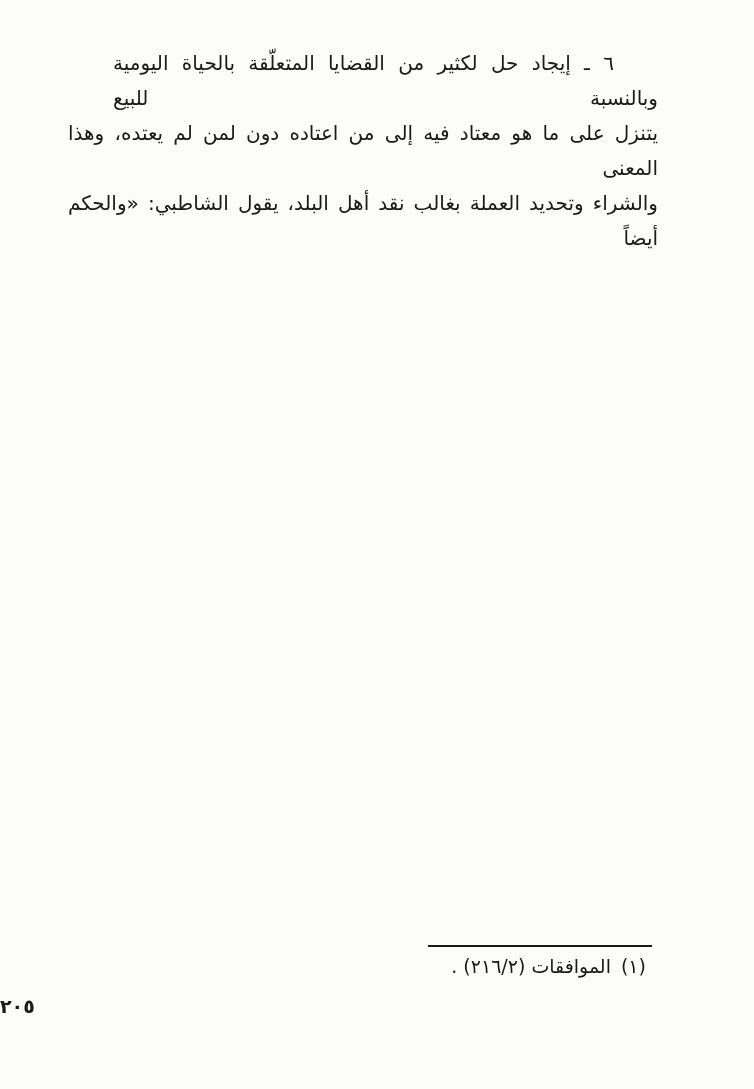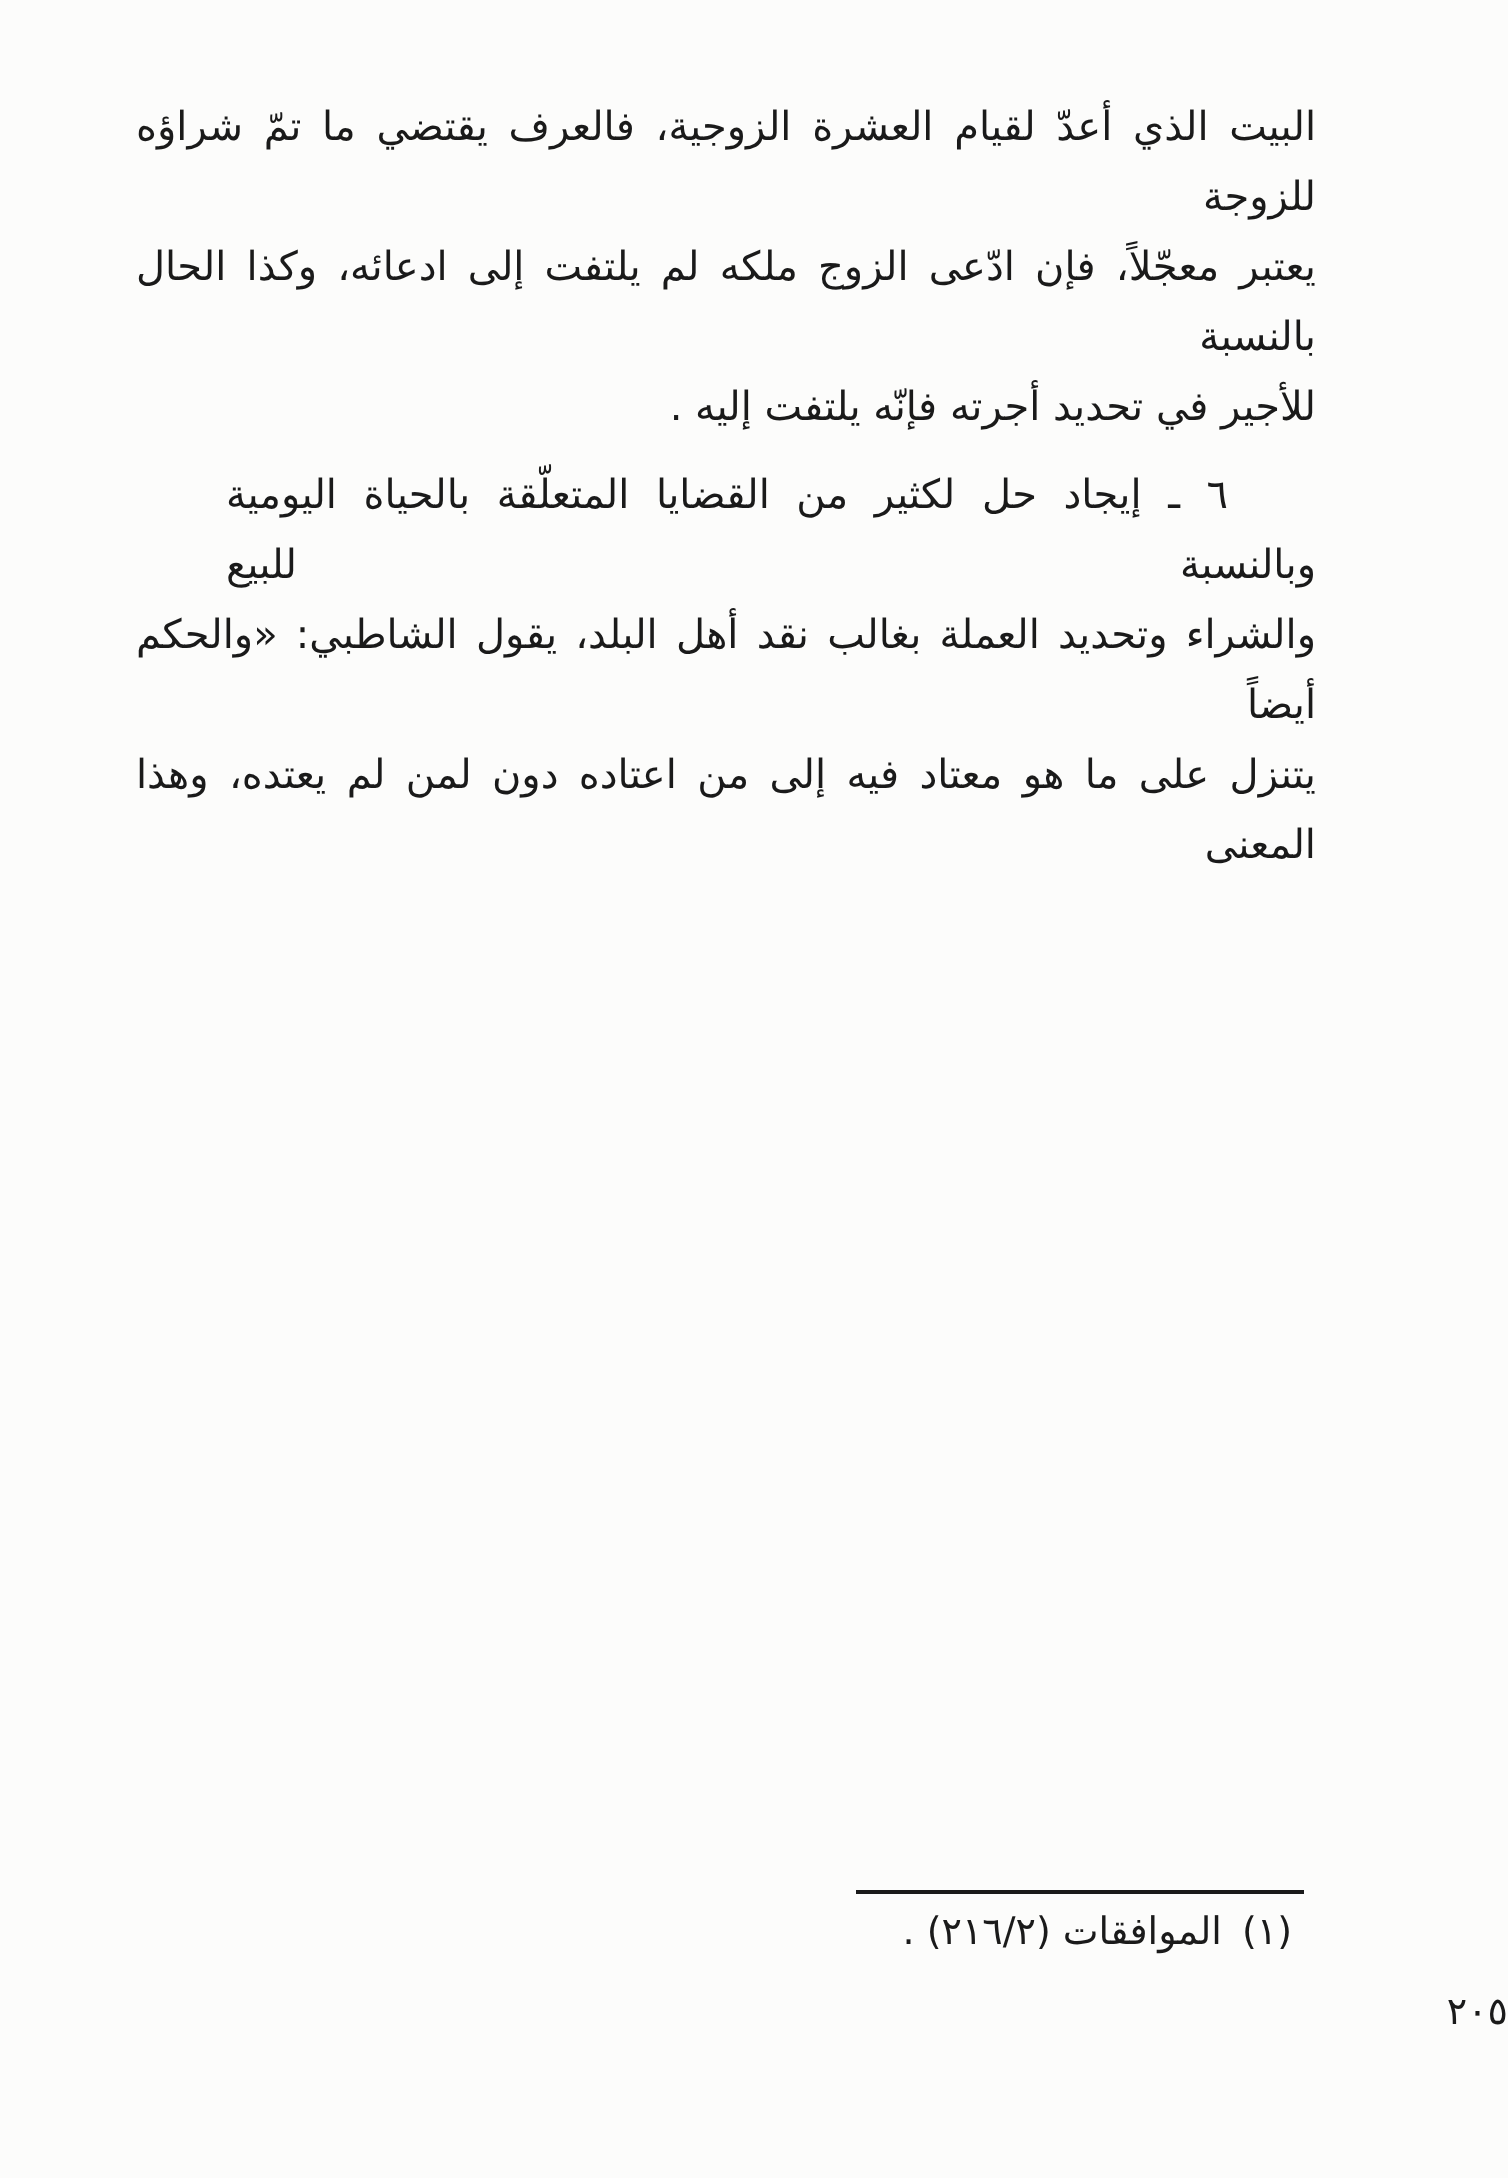--- a/index.html
+++ b/index.html
@@ -64,43 +64,39 @@
     font-size: 19px;
     line-height: 30px;
     text-align: right;
   }
   .footnote .fn-num { margin-left: 10px; }
   .page-number {
     position: absolute;
     top: 995px;
     left: 0;
     width: 100%;
-    text-align: right;
+    text-align: left;
     direction: rtl;
     font-size: 19px;
     letter-spacing: 2px;
+    font-weight: bold;
   }
 </style>
 </head>
 <body>
 
 <div class="page">
 
   <div class="text-block">
 
-    <div class="para">
-      <div class="line">البيت الذي أعدّ لقيام العشرة الزوجية، فالعرف يقتضي ما تمّ شراؤه للزوجة</div>
-      <div class="line">يعتبر معجّلاً، فإن ادّعى الزوج ملكه لم يلتفت إلى ادعائه، وكذا الحال بالنسبة</div>
-      <div class="line last">للأجير في تحديد أجرته فإنّه يلتفت إليه .</div>
-    </div>
 
     <div class="para">
       <div class="line indent">٦ ـ إيجاد حل لكثير من القضايا المتعلّقة بالحياة اليومية وبالنسبة للبيع</div>
+      <div class="line">يتنزل على ما هو معتاد فيه إلى من اعتاده دون لمن لم يعتده، وهذا المعنى</div>
       <div class="line">والشراء وتحديد العملة بغالب نقد أهل البلد، يقول الشاطبي: «والحكم أيضاً</div>
-      <div class="line">يتنزل على ما هو معتاد فيه إلى من اعتاده دون لمن لم يعتده، وهذا المعنى</div>
     </div>
 
   </div>
 
   <div class="footnote-rule"></div>
 
   <div class="footnote">
     <span class="fn-num">(١)</span><span>الموافقات (٢١٦/٢) .</span>
   </div>
 

